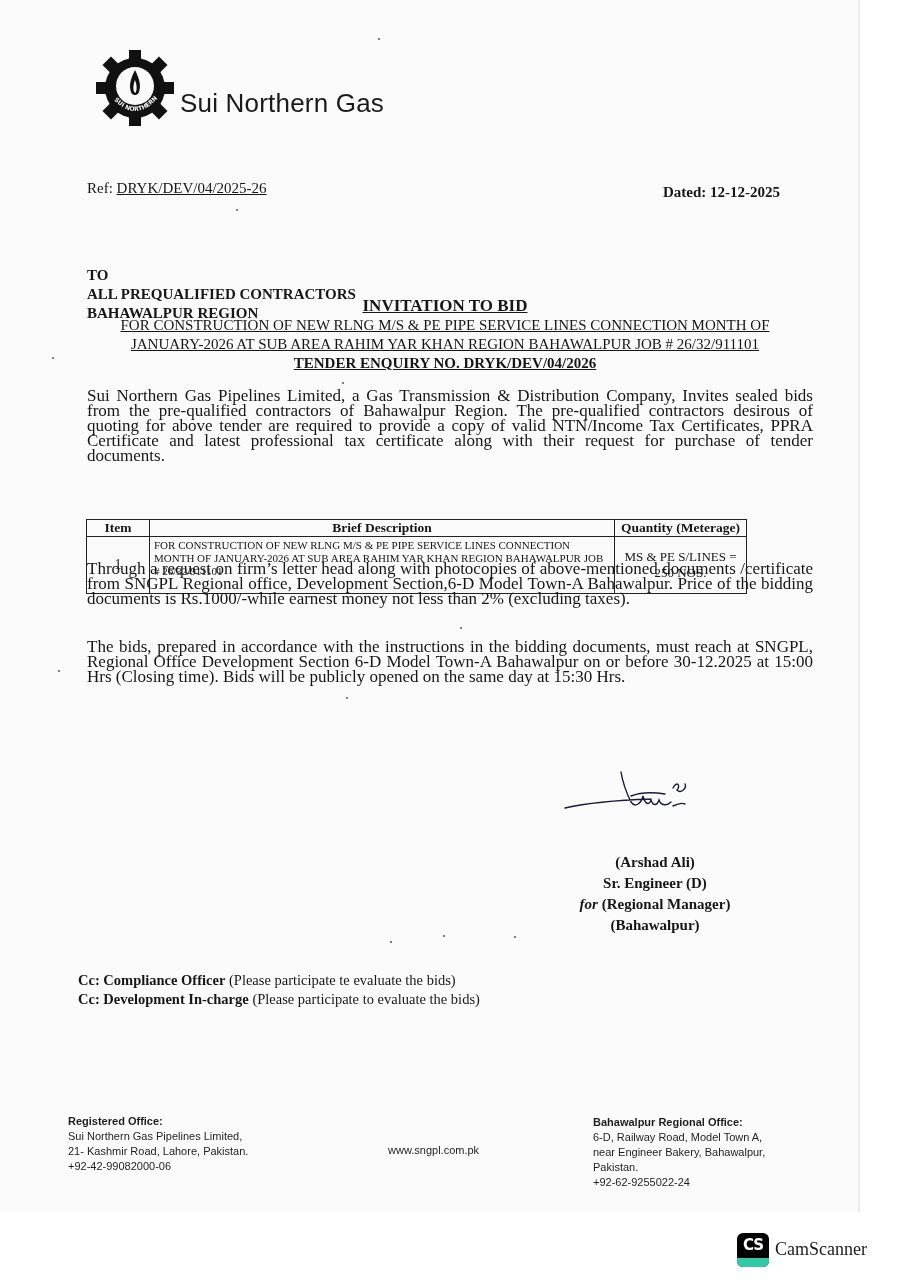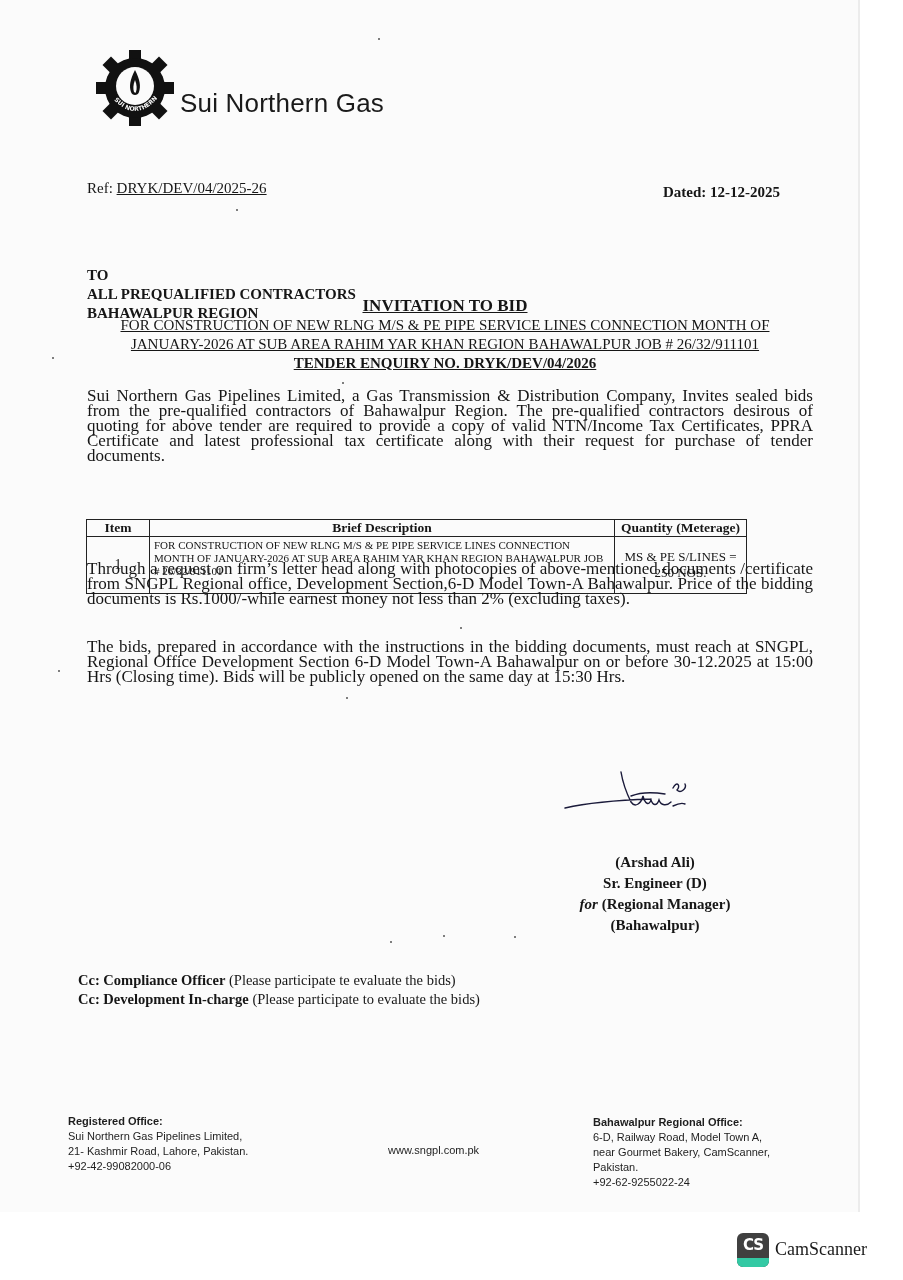--- a/index.html
+++ b/index.html
@@ -44,21 +44,21 @@
   .cc { left: 78px; top: 971px; font-size: 14.5px; line-height: 19px; }
   .cc b { font-weight: bold; }
 
   .foot { font-family: "Liberation Sans", sans-serif; font-size: 11px; line-height: 15px; color: #1e1e1e; }
   .f-left { left: 68px; top: 1114px; }
   .f-mid { left: 388px; top: 1119px; margin-top: 24px; }
   .f-right { left: 593px; top: 1115px; }
   .foot b { font-weight: bold; }
 
   .cs { left: 737px; top: 1233px; width: 150px; height: 34px; }
-  .cs-badge { position: absolute; left: 0; top: 0; width: 32px; height: 34px; border-radius: 6px; background: #404040; overflow: hidden; }
+  .cs-badge { position: absolute; left: 0; top: 0; width: 32px; height: 34px; border-radius: 6px; background: #000000; overflow: hidden; }
   .cs-badge .letters { position: absolute; left: 0; top: 3px; width: 32px; text-align: center; font-family: "DejaVu Sans", sans-serif; font-weight: bold; font-size: 15px; color: #fff; letter-spacing: -1px; }
   .cs-badge .strip { position: absolute; left: 0; bottom: 0; width: 32px; height: 9px; background: #33c9a4; }
   .cs-text { position: absolute; left: 38px; top: 6px; font-size: 18px; color: #1a1a1a; font-family: "Liberation Serif", serif; }
   .speck { position: absolute; width: 2px; height: 2px; background: #555; border-radius: 1px; }
 </style>
 </head>
 <body>
 
 <div class="page"></div>
 <div class="page-edge"></div>
@@ -150,21 +150,21 @@
 <div class="abs foot f-left">
   <b>Registered Office:</b>
   <div>Sui Northern Gas Pipelines Limited,</div>
   <div>21- Kashmir Road, Lahore, Pakistan.</div>
   <div>+92-42-99082000-06</div>
 </div>
 <div class="abs foot f-mid">www.sngpl.com.pk</div>
 <div class="abs foot f-right">
   <b>Bahawalpur Regional Office:</b>
   <div>6-D, Railway Road, Model Town A,</div>
-  <div>near Gourmet Bakery, CamScanner,</div>
+  <div>near Engineer Bakery, Bahawalpur,</div>
   <div>Pakistan.</div>
   <div>+92-62-9255022-24</div>
 </div>
 
 <div class="abs cs">
   <div class="cs-badge">
     <div class="letters">CS</div>
     <div class="strip"></div>
   </div>
   <div class="cs-text">CamScanner</div>

